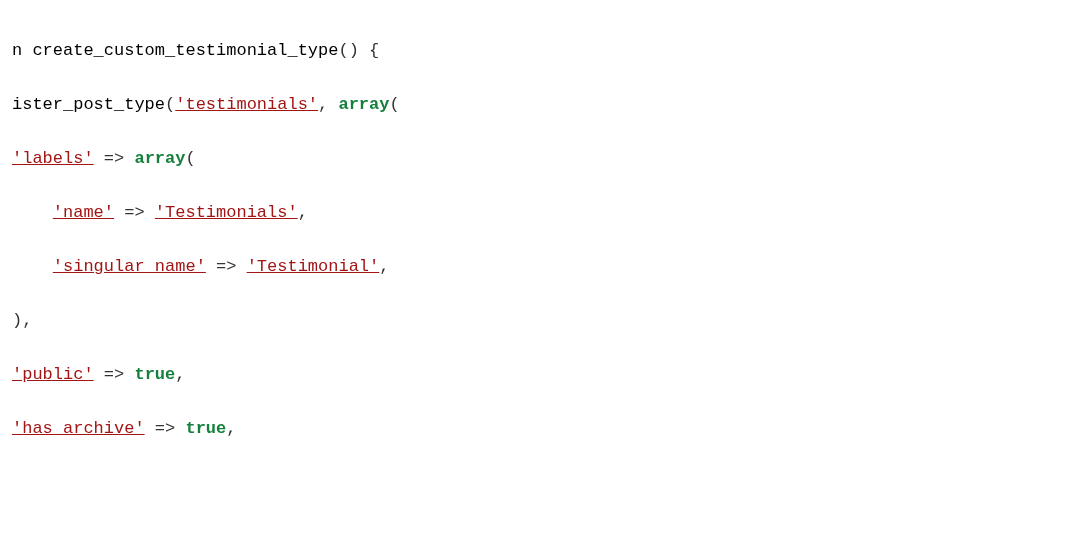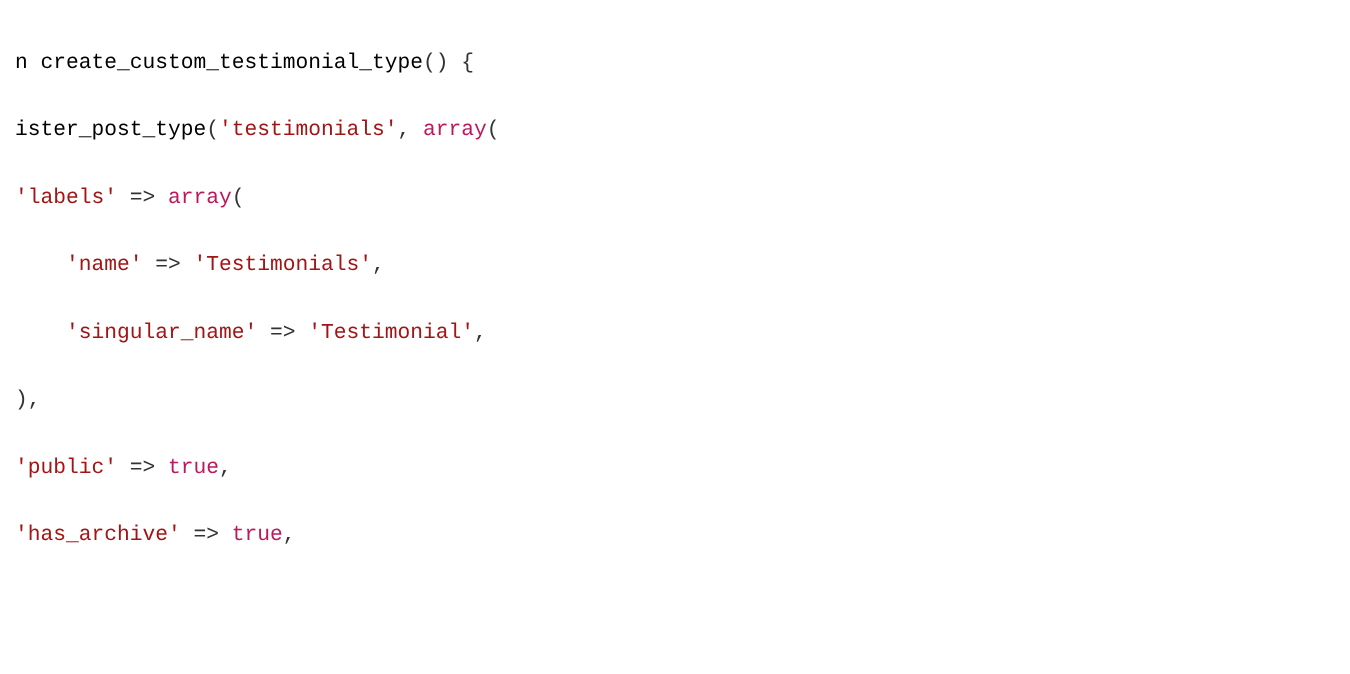--- a/index.html
+++ b/index.html
@@ -12,23 +12,23 @@
   }
   .code-area {
     padding: 10px 0 0 0;
     font-family: "SFMono-Regular", Consolas, "Liberation Mono", Menlo, monospace;
     font-size: 17px;
     line-height: 27px;
     white-space: pre;
     color: #333;
   }
   .code-area .line { display: block; padding-left: 12px; }
-  .kw     { color: #be185d; }      
+  .kw     { color: #15803d; font-weight: bold; }      
   .fn     { color: #000; }
-  .str    { color: #a31515; }
+  .str    { color: #a31515; text-decoration: underline; }
   .cmt    { color: #008000; }      
   .op     { color: #333; }
   .paren  { color: #333; }
 </style>
 </head>
 <body>
 
 <div class="code-area">
 <span class="line"><span class="fn">n </span><span class="fn">create_custom_testimonial_type</span><span class="paren">() {</span></span>
 <span class="line"><span class="fn">ister_post_type</span><span class="paren">(</span><span class="str">'testimonials'</span><span class="op">, </span><span class="kw">array</span><span class="paren">(</span></span>

